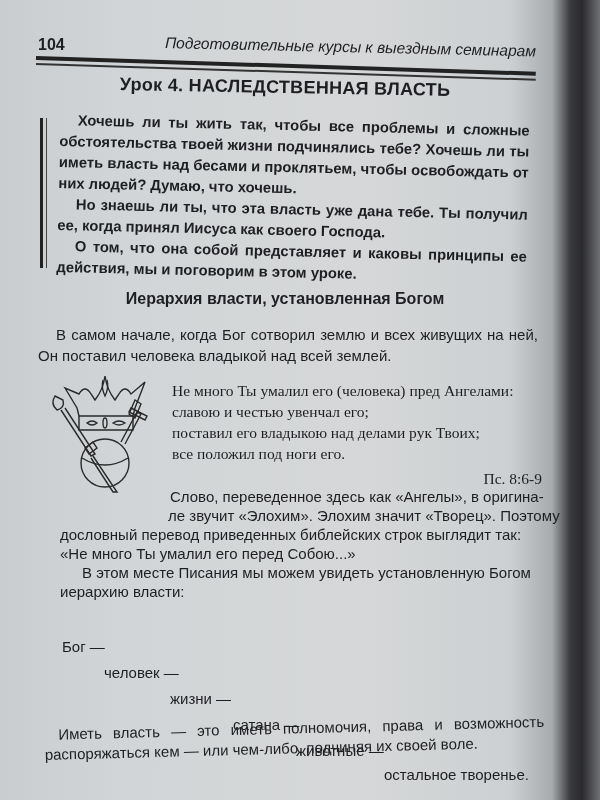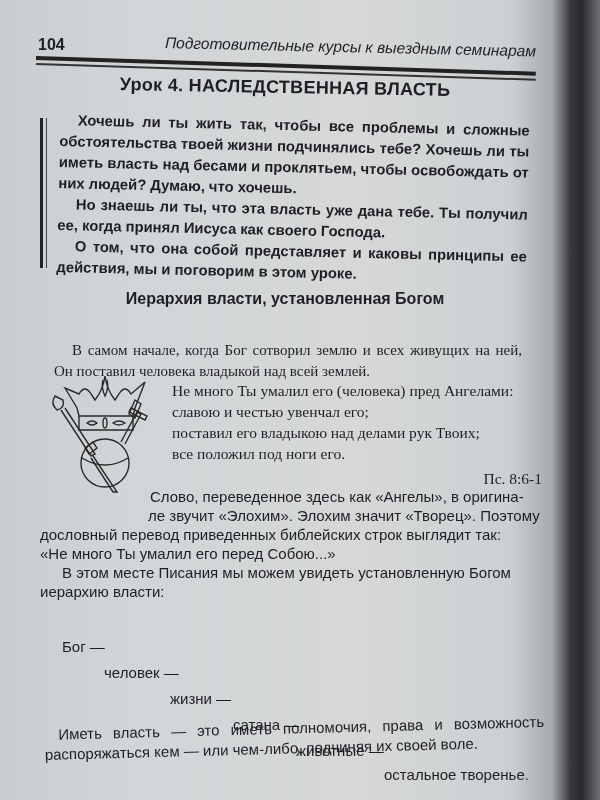--- a/index.html
+++ b/index.html
@@ -16,26 +16,26 @@
   .rule-thick { position:absolute; left:36px; top:56px; width:500px; height:4px; background:#222; transform:rotate(1.8deg); transform-origin:left center; }
   .rule-thin { position:absolute; left:36px; top:63px; width:500px; height:1.5px; background:#333; transform:rotate(1.8deg); transform-origin:left center; }
   .lesson-title { position:absolute; left:0; width:570px; top:77px; text-align:center; font-size:18px; font-weight:bold; letter-spacing:0.3px; transform:rotate(1deg); }
   .intro { position:absolute; left:40px; top:110px; width:500px; height:160px; }
   .intro-bar { position:absolute; left:0; top:8px; width:3px; height:150px; background:#222; }
   .intro-bar2 { position:absolute; left:6px; top:8px; width:1px; height:150px; background:#444; }
   .intro-text { position:absolute; left:20px; top:0; width:470px; font-size:14.8px; font-weight:bold; line-height:21px; text-align:justify; transform:rotate(1.3deg); transform-origin:left top; }
   .intro-text p { margin:0; text-indent:18px; }
   .section-title { position:absolute; left:0; width:570px; top:290px; text-align:center; font-size:16px; font-weight:bold; }
   .para1 { position:absolute; left:38px; top:324px; width:500px; font-size:15px; line-height:21px; text-align:justify; }
-  .para1 p { margin:16px; text-indent:18px;font-family:Liberation Serif, serif; }
+  .para1 p { margin:0; text-indent:18px; }
   .illustration { position:absolute; left:35px; top:368px; width:120px; height:120px; }
   .quote { position:absolute; left:172px; top:380px; width:370px; font-family:"Liberation Serif","DejaVu Serif",serif; font-size:15.5px; line-height:21px; }
   .quote .ref { text-align:right; margin-top:4px; }
   .para2 { position:absolute; left:40px; top:487px; width:498px; font-size:15px; line-height:19px; }
-  .para2 .l { white-space:nowrap; }
+  .para2 .l { white-space:nowrap;margin-left:20px; }
   .hier { position:absolute; left:0; top:598px; width:570px; font-size:15px; }
   .hier span { position:absolute; white-space:nowrap;margin-top:40px; }
   .para3 { position:absolute; left:44px; top:725px; width:500px; font-size:15px; line-height:20px; transform:rotate(-1.5deg); transform-origin:left top; }
   .para3 p { margin:0; text-indent:14px; text-align:justify; }
 </style>
 </head>
 <body>
 
 <div class="page">
 
@@ -86,21 +86,21 @@
       <path d="M96 40 L112 48 L110 52 L94 44 Z"></path>
       <path d="M100 32 L106 36 L100 50 L94 46 Z"></path>
     </svg>
   </div>
 
   <div class="quote">
     <div>Не много Ты умалил его (человека) пред Ангелами:</div>
     <div>славою и честью увенчал его;</div>
     <div>поставил его владыкою над делами рук Твоих;</div>
     <div>все положил под ноги его.</div>
-    <div class="ref">Пс. 8:6-1</div>
+    <div class="ref">Пс. 8:6-9</div>
   </div>
 
   <div class="para2">
     <div class="l" style="padding-left:110px">Слово, переведенное здесь как «Ангелы», в оригина-</div>
     <div class="l" style="padding-left:108px">ле звучит «Элохим». Элохим значит «Творец». Поэтому</div>
     <div class="l">дословный перевод приведенных библейских строк выглядит так:</div>
     <div class="l">«Не много Ты умалил его перед Собою...»</div>
     <div class="l" style="padding-left:22px">В этом месте Писания мы можем увидеть установленную Богом</div>
     <div class="l">иерархию власти:</div>
   </div>

